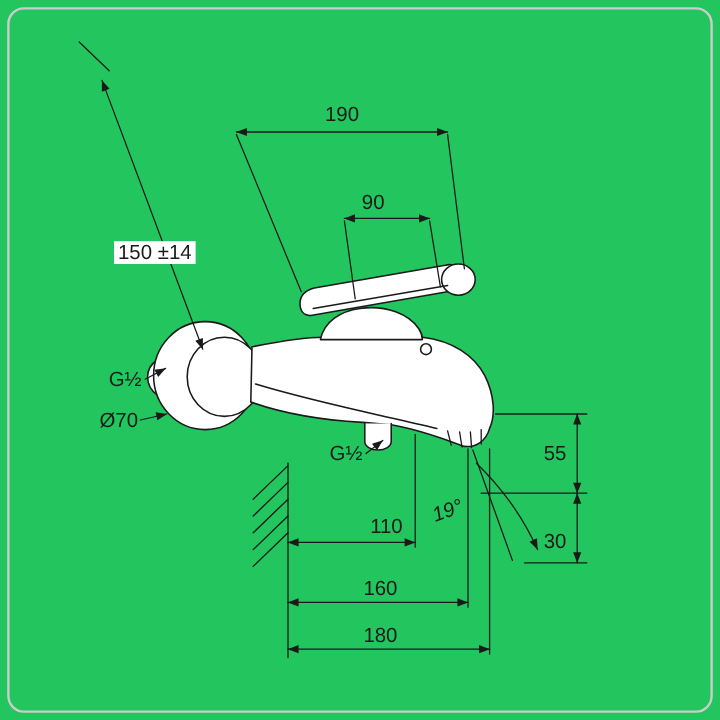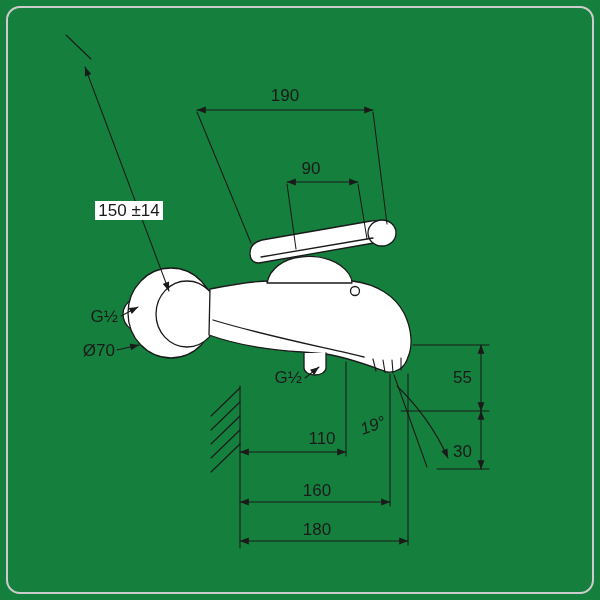--- a/index.html
+++ b/index.html
@@ -1,16 +1,16 @@
 <!DOCTYPE html>
 <html><head>
 <meta charset="utf-8">
 <style>
   html,body{margin:0;padding:0;background:#ffffff;}
-  .canvas{position:relative;width:600px;height:600px;background:#15803d;overflow:hidden;}
+  .canvas{position:relative;width:600px;height:600px;background:#22c55e;overflow:hidden;}
   .frame{position:absolute;left:6px;top:6px;right:6px;bottom:6px;border:2px solid #cccccc;border-radius:14px;}
   svg{position:absolute;left:0;top:0;}
   text{font-family:"Liberation Sans",sans-serif;font-size:17px;fill:#1a1a1a;stroke:none;}
   .italic{font-style:italic;}
 </style>
 </head>
 <body>
 
 <div class="canvas">
   <div class="frame"></div>

